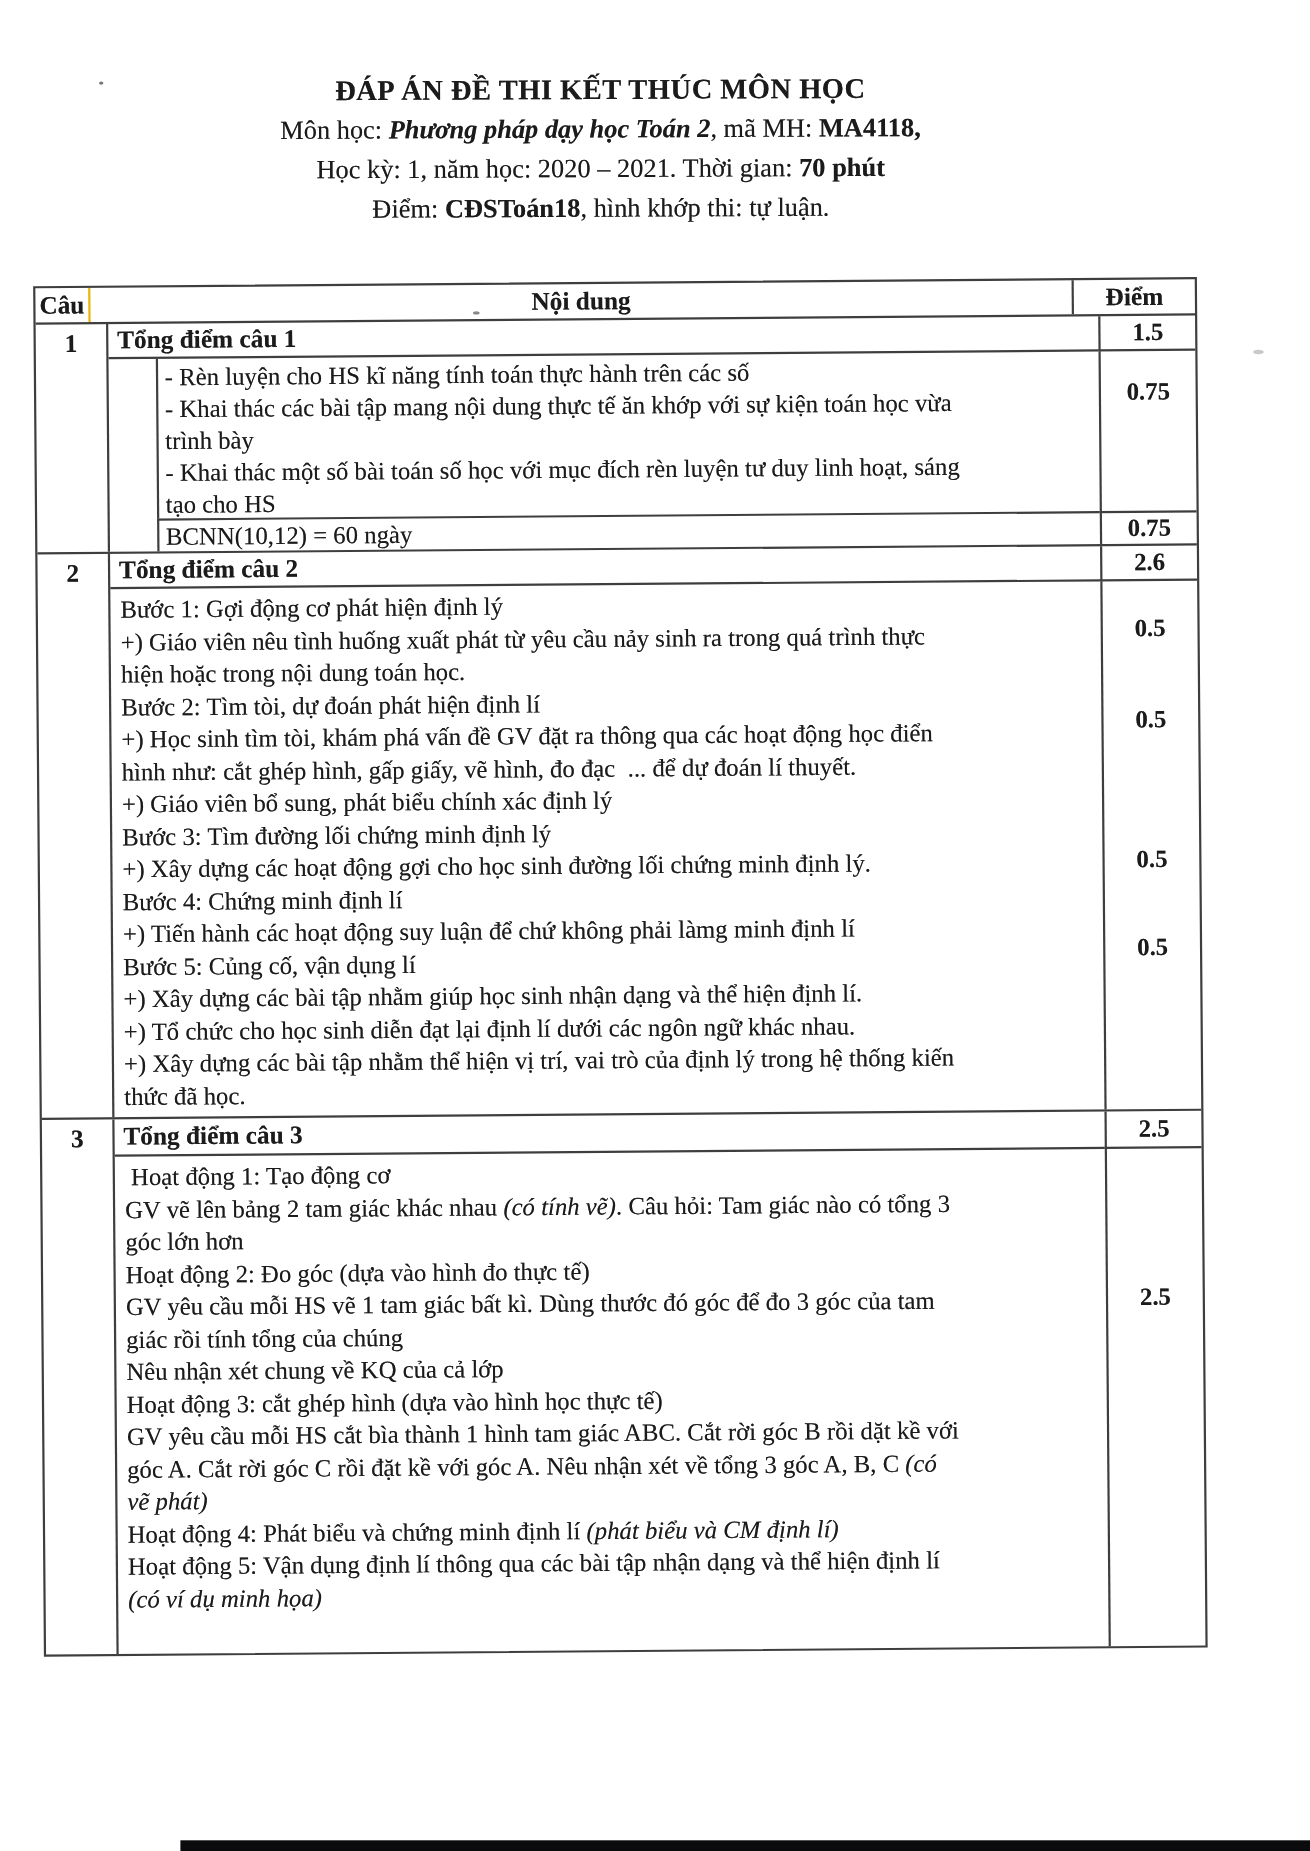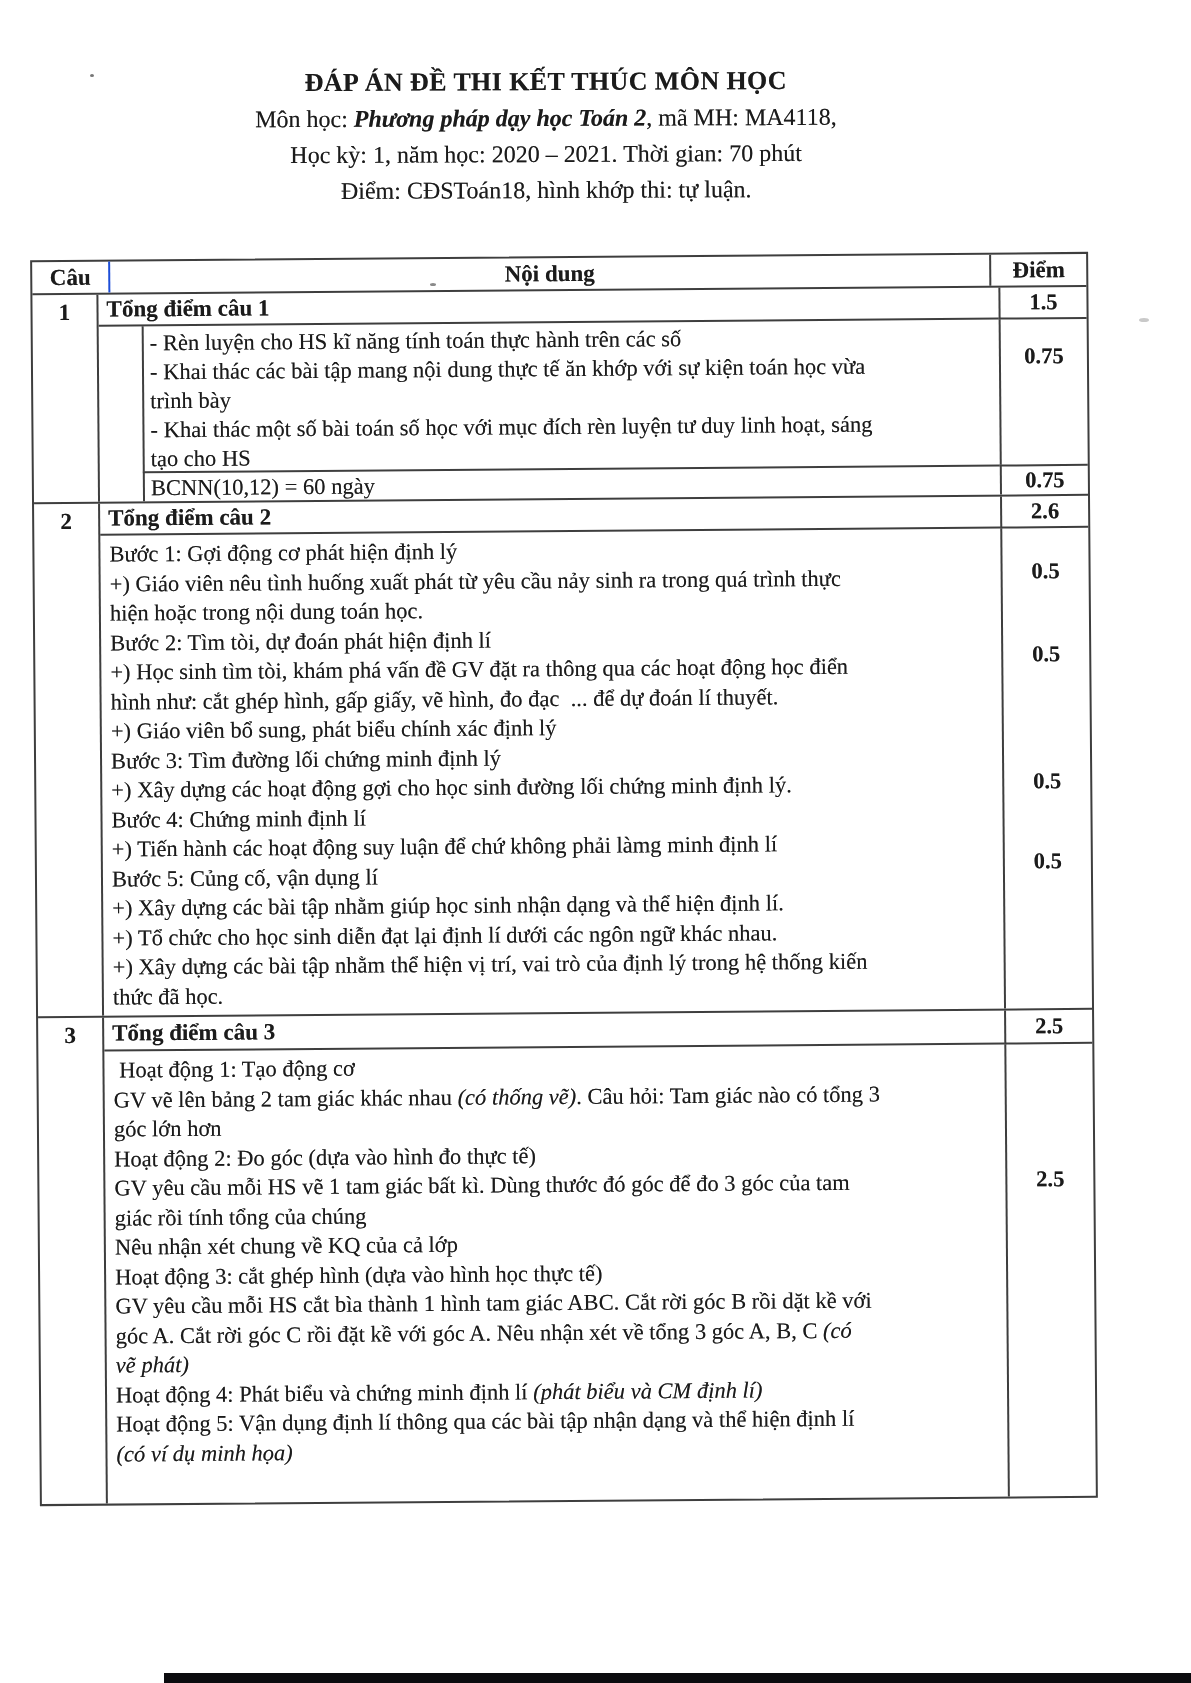--- a/index.html
+++ b/index.html
@@ -9,33 +9,33 @@
     font-family:"Liberation Serif","DejaVu Serif",serif;
     color:#1b1b1b;
     text-shadow:0 0 .6px rgba(20,20,20,.55);
   }
 
   
   .doc-header { position:absolute; top:64px; left:28px; width:1036px; text-align:center; transform:rotate(-0.25deg); }
   .doc-title { font-size:26px; font-weight:bold; line-height:36px; letter-spacing:.4px; }
   .doc-sub { font-size:24px; line-height:36px; }
   .bi { font-weight:bold; font-style:italic; }
-  .bd { font-weight:normal; }
+  .bd { font-weight:bold; }
 
   
   .tbl {
     position:absolute; left:35px; top:256px; width:1058px;
     border:2px solid #3e3e3e; background:#fff;
     transform:rotate(-0.45deg); transform-origin:50% 50%;
     font-size:22.5px;
   }
   .thead { display:flex; height:33px; border-bottom:2px solid #3e3e3e; }
   .th { display:flex; align-items:center; justify-content:center; font-weight:bold; font-size:23px; }
-  .col-cau { width:78px; border-right:2px solid #1d4ed8; }
-  .col-diem { width:97px; border-left:2px solid #3e3e3e; }
+  .col-cau { width:50px; border-right:2px solid #eab308; }
+  .col-diem { width:112px; border-left:2px solid #3e3e3e; }
   .col-main { flex:1; }
 
   .band { display:flex; border-bottom:2px solid #3e3e3e; }
   .band:last-child { border-bottom:none; }
   .b-cau { width:66px; border-right:2px solid #3e3e3e; text-align:center; font-weight:bold; font-size:23px; padding-top:5px; }
   .b-main { flex:1; display:flex; flex-direction:column; }
   .b-head { display:flex; height:32px; }
   .b-title { flex:1; font-weight:bold; font-size:23px; padding-left:8px; display:flex; align-items:center; border-bottom:2px solid #3e3e3e; }
   .b-score { width:88px; border-left:2px solid #3e3e3e; border-bottom:2px solid #3e3e3e; display:flex; align-items:center; justify-content:center; font-weight:bold; }
   .b-body { display:flex; }
@@ -150,21 +150,21 @@
   <div class="band" id="band3">
     <div class="b-cau">3</div>
     <div class="b-main">
       <div class="b-head">
         <div class="b-title">Tổng điểm câu 3</div>
         <div class="b-score">2.5</div>
       </div>
       <div class="b-body">
         <div class="b-text">
             <div class="line"><span> Hoạt động 1: Tạo động cơ</span><span class="it"></span><span></span></div>
-            <div class="line"><span>GV vẽ lên bảng 2 tam giác khác nhau </span><span class="it">(có thống vẽ)</span><span>. Câu hỏi: Tam giác nào có tổng 3</span></div>
+            <div class="line"><span>GV vẽ lên bảng 2 tam giác khác nhau </span><span class="it">(có tính vẽ)</span><span>. Câu hỏi: Tam giác nào có tổng 3</span></div>
             <div class="line"><span>góc lớn hơn</span><span class="it"></span><span></span></div>
             <div class="line"><span>Hoạt động 2: Đo góc (dựa vào hình đo thực tế)</span><span class="it"></span><span></span></div>
             <div class="line"><span>GV yêu cầu mỗi HS vẽ 1 tam giác bất kì. Dùng thước đó góc để đo 3 góc của tam</span><span class="it"></span><span></span></div>
             <div class="line"><span>giác rồi tính tổng của chúng</span><span class="it"></span><span></span></div>
             <div class="line"><span>Nêu nhận xét chung về KQ của cả lớp</span><span class="it"></span><span></span></div>
             <div class="line"><span>Hoạt động 3: cắt ghép hình (dựa vào hình học thực tế)</span><span class="it"></span><span></span></div>
             <div class="line"><span>GV yêu cầu mỗi HS cắt bìa thành 1 hình tam giác ABC. Cắt rời góc B rồi dặt kề với</span><span class="it"></span><span></span></div>
             <div class="line"><span>góc A. Cắt rời góc C rồi đặt kề với góc A. Nêu nhận xét về tổng 3 góc A, B, C </span><span class="it">(có</span><span></span></div>
             <div class="line"><span></span><span class="it">vẽ phát)</span><span></span></div>
             <div class="line"><span>Hoạt động 4: Phát biểu và chứng minh định lí </span><span class="it">(phát biểu và CM định lí)</span><span></span></div>

